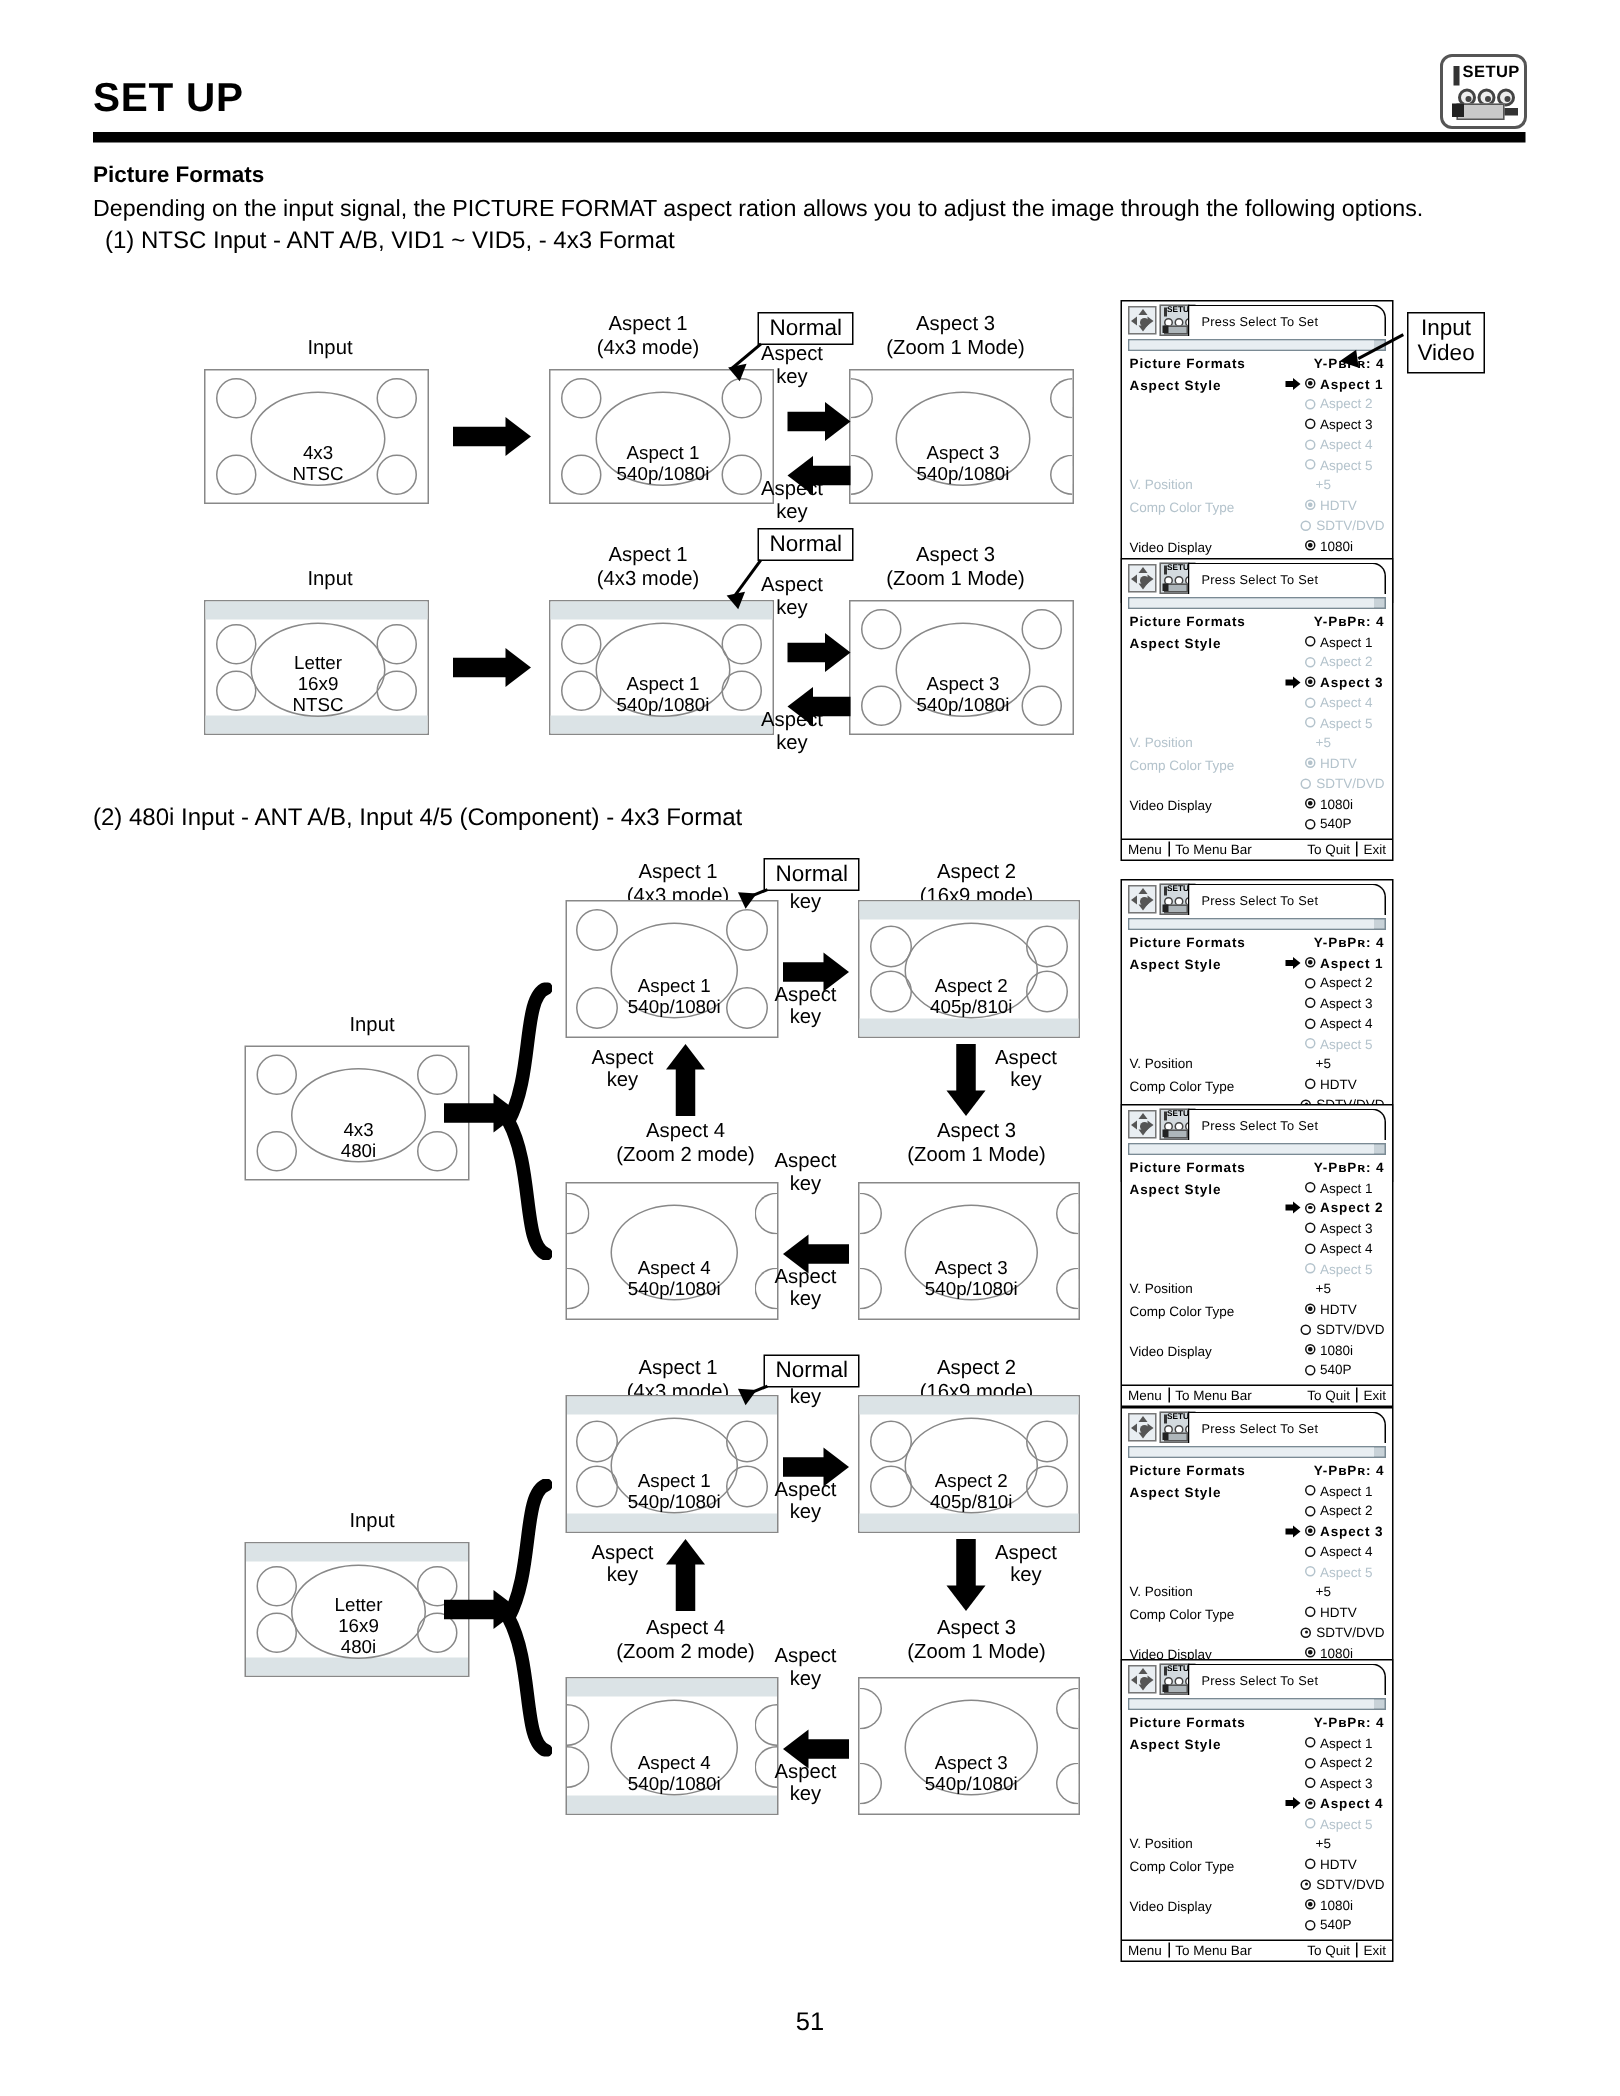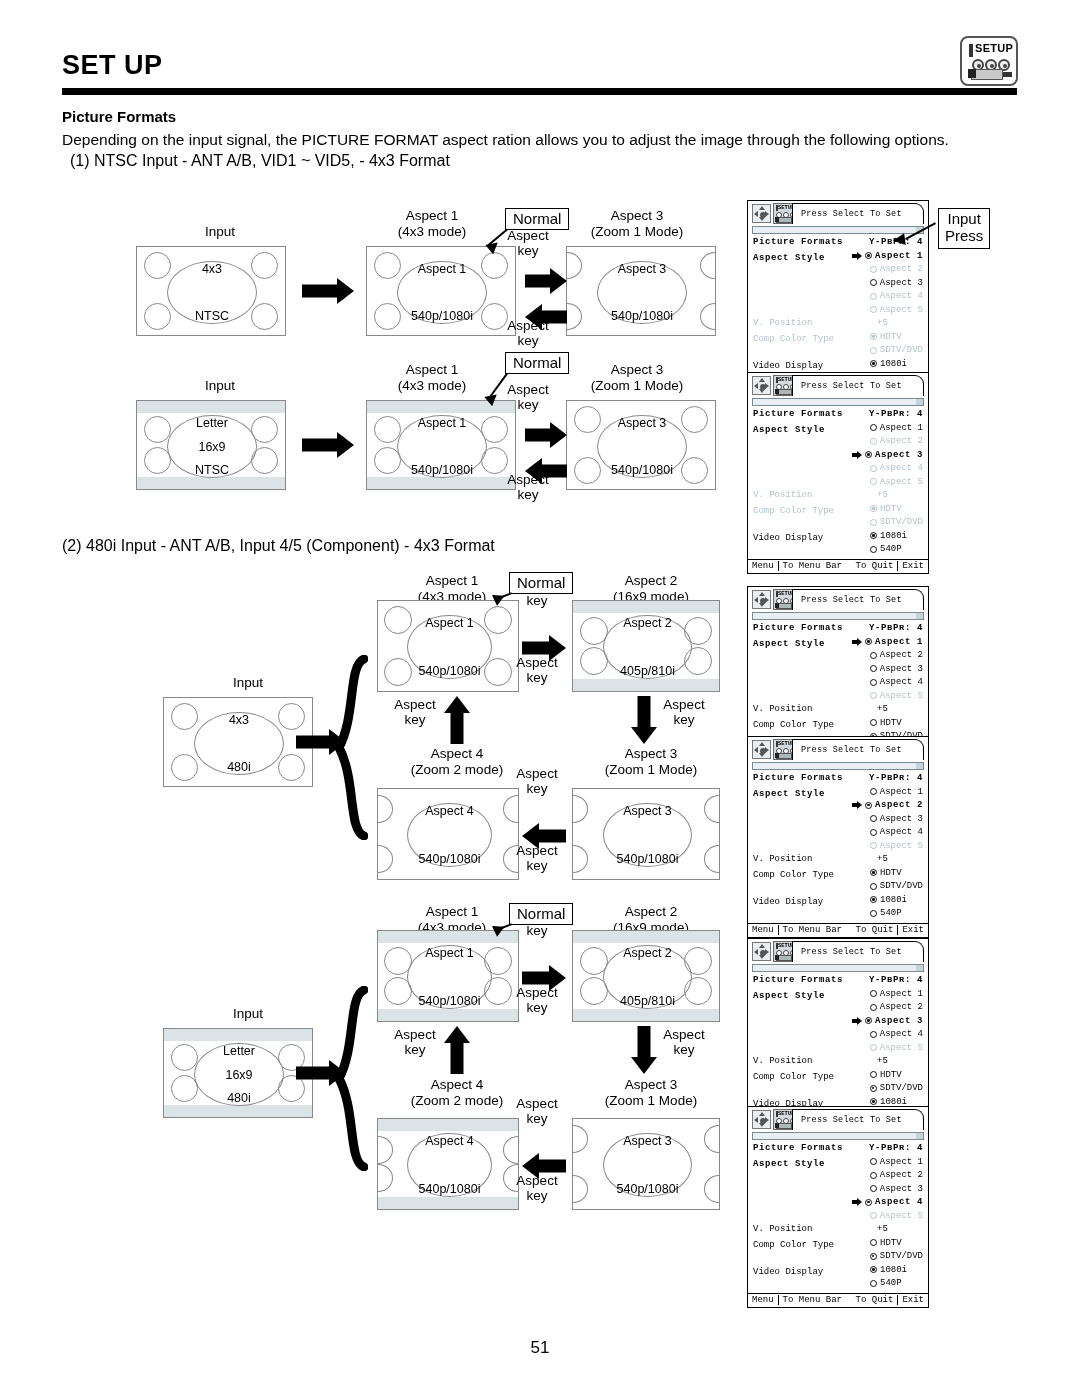--- a/index.html
+++ b/index.html
@@ -52,21 +52,21 @@
 
   
   .tv { position:absolute; border:1px solid #888; background:#fff; }
   .tv .bar-t, .tv .bar-b { position:absolute; left:0; width:100%; background:#dbe3e6; }
   .tv .bar-t { top:0; } .tv .bar-b { bottom:0; }
   .tv .corner {
     position:absolute; border:1px solid #888; border-radius:50%; background:transparent;
   }
   .tv .oval {
     position:absolute; border:1px solid #888; border-radius:50%;
-    display:flex; flex-direction:column; align-items:center; justify-content:space-between;
+    display:flex; flex-direction:column; align-items:center; justify-content:flex-end;
     text-align:center; font-size:12.5px; line-height:1.12; white-space:nowrap;
   }
   .tv-label {
     position:absolute; text-align:center; font-size:13.5px; line-height:1.15; white-space:nowrap;
   }
 
   
   .arrow { position:absolute; }
   .arrow .shaft { position:absolute; background:#000; }
   .arrow .head  { position:absolute; width:0; height:0; }
@@ -90,21 +90,21 @@
     font-size:15px; padding:1px 7px 2px; white-space:nowrap;
   }
   .callout-line { position:absolute; background:#000; transform-origin:0 0; height:1.5px; }
 
   .brace { position:absolute; font-size:0; }
   .brace svg { display:block; }
 
   
   .osd {
     position:absolute; border:1.5px solid #000; background:#fff;
-    font-family:Liberation Mono, monospace;
+    font-family:Liberation Sans, sans-serif;
   }
   .osd-top { position:relative; height:25px; padding:2px 3px 0 3px; }
   .osd-tab {
     position:absolute; left:44px; top:2px; right:4px; height:21px;
     border:1px solid #000; border-bottom:none; border-radius:0 9px 0 0;
     background:#fff; font-size:8.5px; display:flex; align-items:center; padding-left:8px;
     letter-spacing:.2px;
   }
   .dpad {
     position:absolute; left:4px; top:3px; width:19px; height:19px;
@@ -1269,17 +1269,17 @@
         </div>
       </div>
       <div class="osd-foot">
         <div>Menu</div>
         <div class="sep grow"><span style="float: left;">To Menu Bar</span><span>To Quit</span></div>
         <div class="sep">Exit</div>
       </div>
     </div>
     <div class="sig-box" style="left: 938px; top: 208px;">
       <div>Input</div>
-      <div>Press</div>
+      <div>Video</div>
     </div>
     <div style="position: absolute; left: 936px; top: 224px; width: 34px; height: 1.5px; background: rgb(0, 0, 0); transform-origin: 0px 0px; transform: rotate(151.928deg);"></div>
     <div style="position: absolute; left: 893px; top: 234px; width: 0px; height: 0px; border-top: 6px solid transparent; border-bottom: 6px solid transparent; border-right: 12px solid rgb(0, 0, 0); transform: rotate(-8deg);"></div>
   </div>
 
 </body></html>

